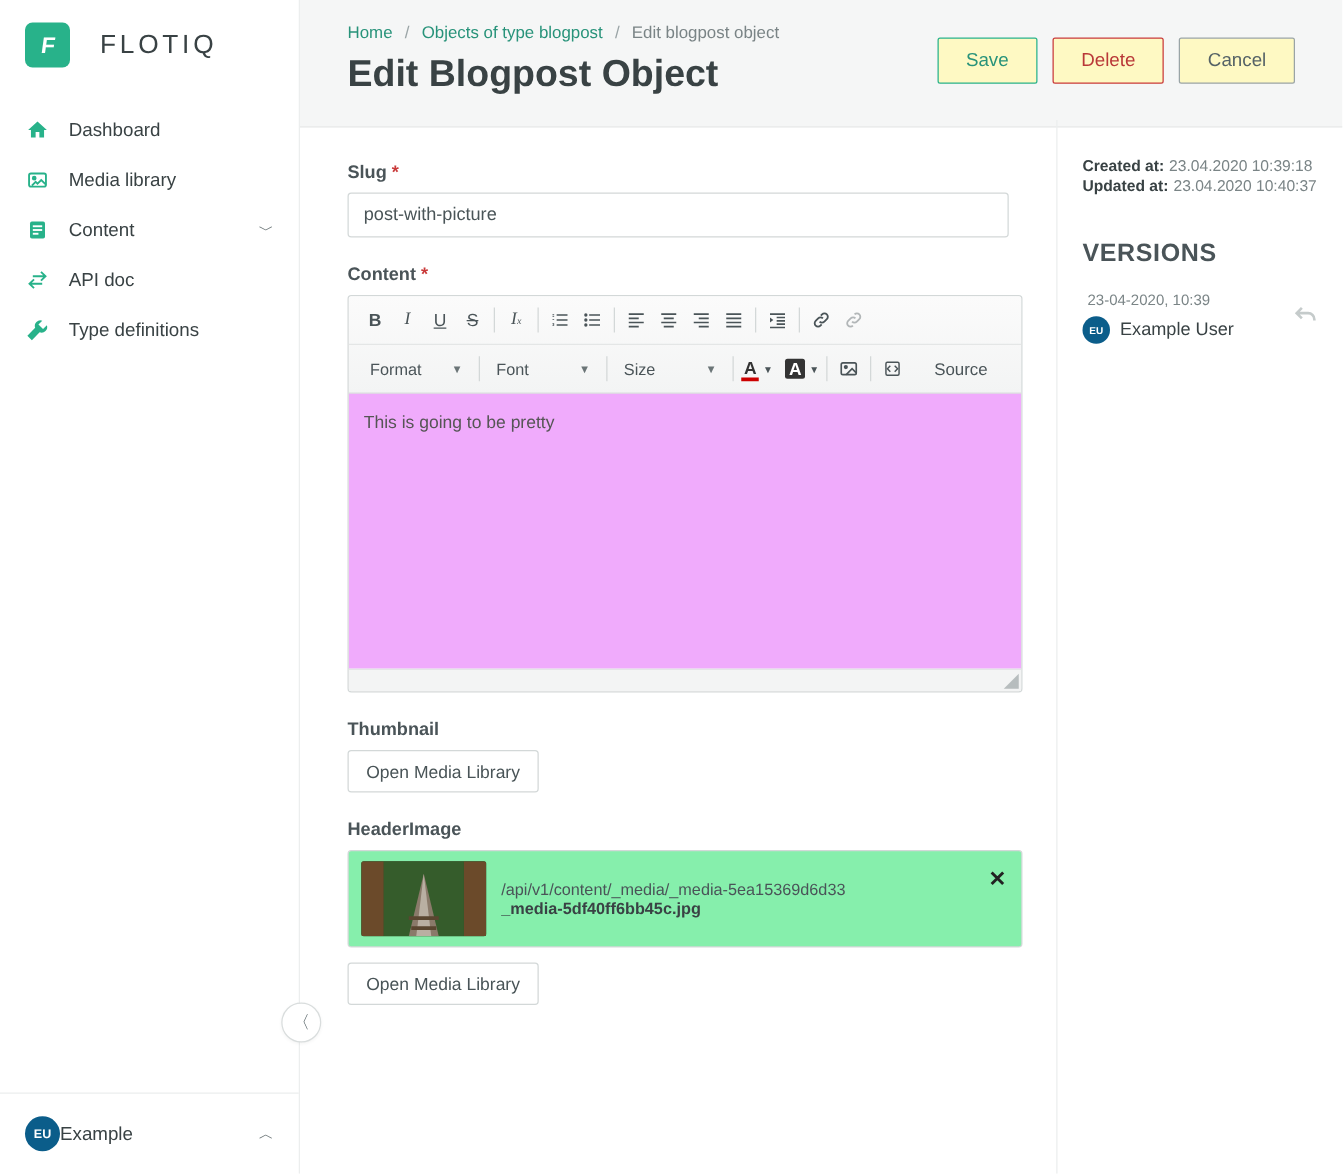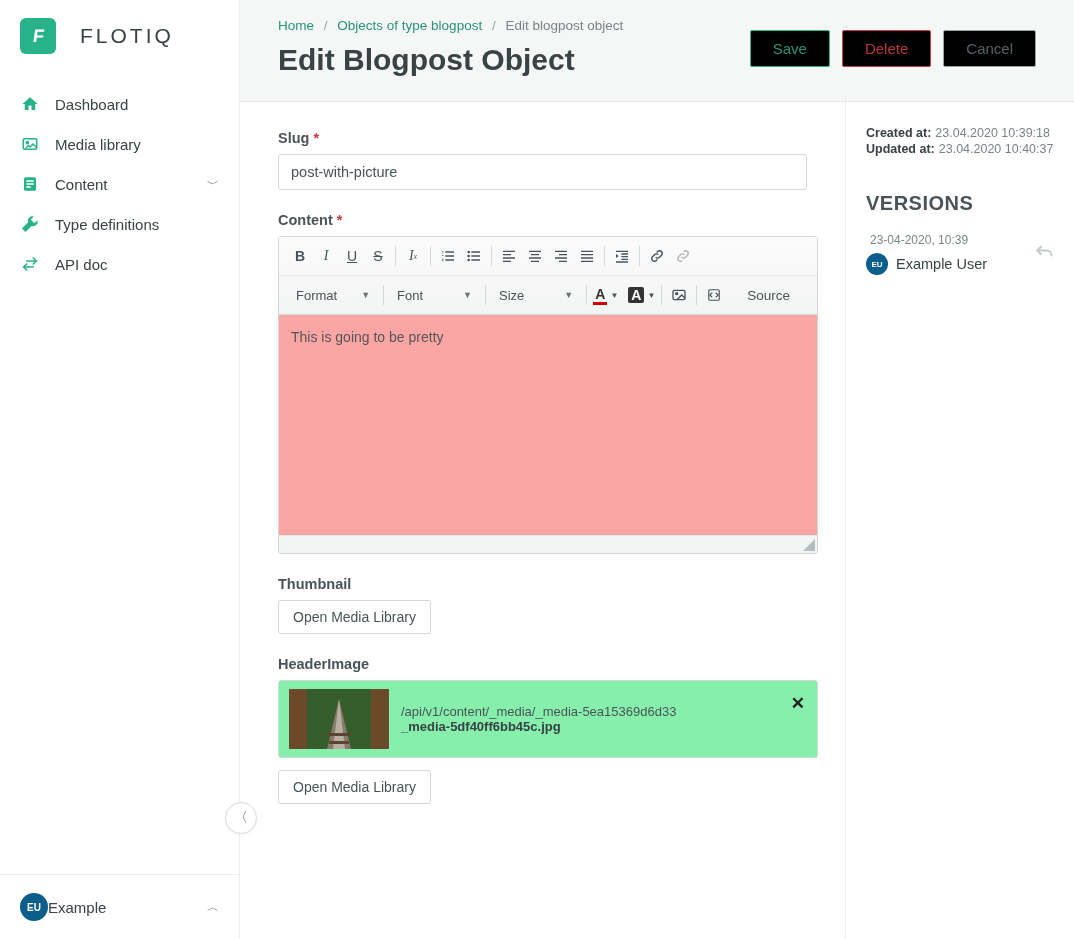--- a/index.html
+++ b/index.html
@@ -75,21 +75,21 @@
 .page-title {
   font-size: 30px; color:#394244; font-weight:700; margin-top: 10px;
   font-family: "Segoe UI", Arial, sans-serif;
 }
 .header-actions {
   position: absolute; right: 38px; top: 30px;
   display: flex; gap: 12px;
 }
 .btn {
   padding: 9px 22px; font-size: 15px; border-radius: 2px;
-  background: #000000; cursor:pointer;
+  background: #fef9c3; cursor:pointer;
   font-family: inherit;
 }
 .btn-save { border: 1.5px solid #28b28a; color:#28937a; }
 .btn-delete { border: 1.5px solid #c93a3a; color:#b93838; }
 .btn-cancel { border: 1.5px solid #9aa4a6; color:#556266; }
 
 .content-wrap {
   display:flex; position:absolute; top:96px; left:0; right:0; bottom:0;
 }
 .form-col {
@@ -131,21 +131,21 @@
   height:22px; display:flex; align-items:center; font-weight:bold; font-size:14px;
   padding:0 2px; cursor:pointer;
 }
 .tb-color .underline-red { border-bottom:3px solid #c00; padding:0 2px; }
 .tb-color .bg { background:#333; color:#fff; padding:0 3px; border-radius:2px; }
 .tb-color .dd { font-size:8px; margin-left:3px; color:#4a5458; }
 .tb-label { font-size:13.5px; color:#4a5458; margin-left:20px; cursor:pointer; }
 
 .editor-body {
   min-height:220px; padding: 14px 12px; font-size:14px; color:#555;
-  background:#fca5a5;
+  background:#f0abfc;
 }
 .editor-resize {
   height:18px; background:#f3f4f4; border-top:1px solid #e4e6e6;
   display:flex; justify-content:flex-end; align-items:flex-end; padding:2px 2px;
 }
 .resize-grip { width:0; height:0; border-style:solid; border-width:0 0 12px 12px; border-color:transparent transparent #b7bdbe transparent; }
 
 .small-btn {
   padding: 8px 14px; font-size:14px; border:1px solid #d3d8d8; border-radius:3px;
   background:#fff; color:#495457; cursor:pointer; font-family:inherit;
@@ -217,32 +217,32 @@
             <rect x="7" y="11" width="10" height="2" fill="#fff"></rect>
             <rect x="7" y="15" width="6" height="2" fill="#fff"></rect>
           </svg>
       </span>
       <span>Content</span>
       <span class="chevron">﹀</span>
     </div>
     <div class="nav-item">
       <span class="icon">
         <svg width="18" height="18" viewBox="0 0 24 24" fill="#28b28a">
+            <path d="M7 7h11l-3-3 1.4-1.4L22 8l-5.6 5.4L15 12l3-3H7zM17 17H6l3 3-1.4 1.4L2 16l5.6-5.4L9 12l-3 3h11z"></path>
+          </svg>
+      </span>
+      <span>API doc</span>
+    </div>
+    <div class="nav-item">
+      <span class="icon">
+        <svg width="18" height="18" viewBox="0 0 24 24" fill="#28b28a">
             <path d="M22 6.9a6 6 0 01-7.7 7.6L6 22.8 1.2 18l8.3-8.3A6 6 0 0117.1 2L13 6.1 17.9 11 22 6.9z"></path>
           </svg>
       </span>
       <span>Type definitions</span>
-    </div>
-    <div class="nav-item">
-      <span class="icon">
-        <svg width="18" height="18" viewBox="0 0 24 24" fill="#28b28a">
-            <path d="M7 7h11l-3-3 1.4-1.4L22 8l-5.6 5.4L15 12l3-3H7zM17 17H6l3 3-1.4 1.4L2 16l5.6-5.4L9 12l-3 3h11z"></path>
-          </svg>
-      </span>
-      <span>API doc</span>
     </div>
   </div>
 
   <div class="user-footer">
     <div class="avatar">
         <span>EU</span>
       </div>
     <div class="user-name">Example</div>
     <span class="user-chevron">︿</span>
   </div>

